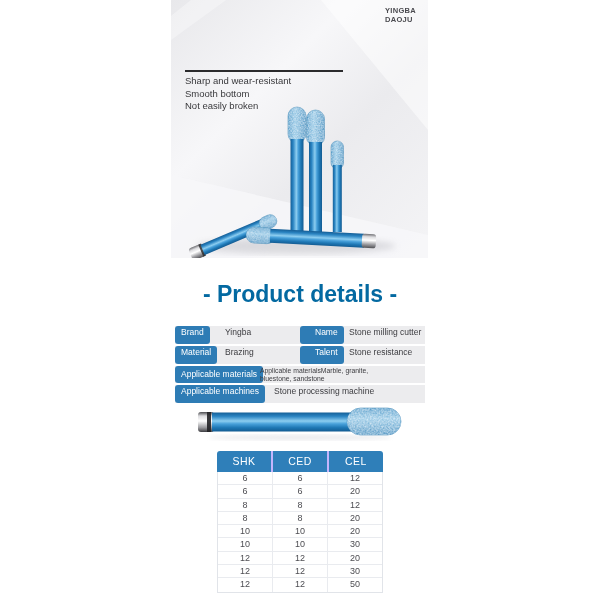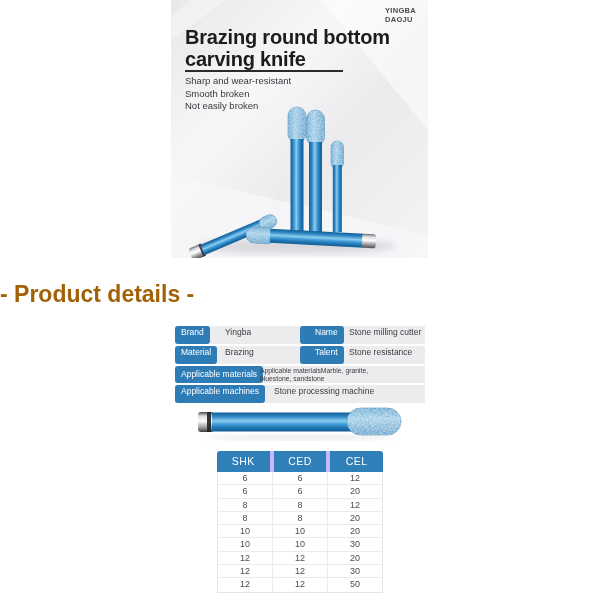--- a/index.html
+++ b/index.html
@@ -18,22 +18,22 @@
   }
   .hero-title {
     position:absolute; left:14px; top:26px; font-size:20px; font-weight:700;
     color:#1c1c1e; line-height:22px; letter-spacing:-0.2px;
   }
   .hero-rule { position:absolute; left:14px; top:70px; width:158px; height:2px; background:#2b2b2d; }
   .features { position:absolute; left:14px; top:75px; font-size:9.5px; color:#39393c; line-height:12.7px; }
 
   
   .section-title {
-    position:absolute; top:281px; left:0; width:600px; text-align:left;
-    font-size:23px; font-weight:600; color:#a16207;
+    position:absolute; top:281px; left:0; width:600px; text-align:center;
+    font-size:23px; font-weight:600; color:#0369a1;
   }
 
   
   .details { position:absolute; left:175px; top:326px; width:250px; }
   .drow { position:relative; background:#ececee; height:18px; margin-bottom:2px; }
   .drow.tall { height:17px;padding-left:32px; }
   .chip {
     position:absolute; top:0; height:100%; background:#2e7cb5; color:#fff;
     font-size:8.5px; line-height:13px; padding:0 6px; border-radius:3px;
     white-space:nowrap;
@@ -54,21 +54,21 @@
 
   
   .spec { position:absolute; left:217px; top:451px; width:166px; }
   .spec-head { display:flex; }
   .spec-head .hc {
     flex:1; background:#2f7fb9; color:#ffffff; text-align:center;
     font-size:10.5px; line-height:21px; height:21px; letter-spacing:0.5px;
   }
   .spec-head .hc:first-child { border-radius:3px 0 0 0; }
   .spec-head .hc:last-child  { border-radius:0 3px 0 0; }
-  .spec-head .hc + .hc { border-left:4px solid #c4b5fd; }
+  .spec-head .hc + .hc { border-left:2px solid #c4b5fd; }
   .spec-body { border:1px solid #e1e4e9; border-top:none; }
   .spec-row { display:flex; height:13.3px; border-bottom:1px solid #e9ebef; }
   .spec-row:last-child { border-bottom:none; }
   .spec-row .c {
     flex:1; text-align:center; font-size:9px; line-height:13px; color:#4d4d52;
   }
   .spec-row .c + .c { border-left:1px solid #e9ebef; }
 </style>
 </head>
 <body>
@@ -165,28 +165,24 @@
         <rect x="-65" y="-8" width="29" height="16" rx="8" filter="url(#grit)" opacity="0.8"></rect>
         <rect x="-41" y="-7" width="94" height="14" fill="url(#shh)"></rect>
         <rect x="51" y="-7" width="14" height="14" rx="3" fill="url(#cph)"></rect>
       </g>
     </svg>
 
     <div class="brand">
       <div>YINGBA</div>
       <div>DAOJU</div>
     </div>
-    <div class="hero-title">
-      <div>Brazing round bottom</div>
-      <div>carving knife</div>
-    </div>
     <div class="hero-rule"></div>
     <div class="features">
       <div>Sharp and wear-resistant</div>
-      <div>Smooth broken</div>
+      <div>Smooth bottom</div>
       <div>Not easily broken</div>
     </div>
   </div>
 
   <div class="section-title">- Product details -</div>
 
   <div class="details">
     <div class="drow">
       <span class="chip c1">Brand</span>
       <span class="dval v1">Yingba</span>

